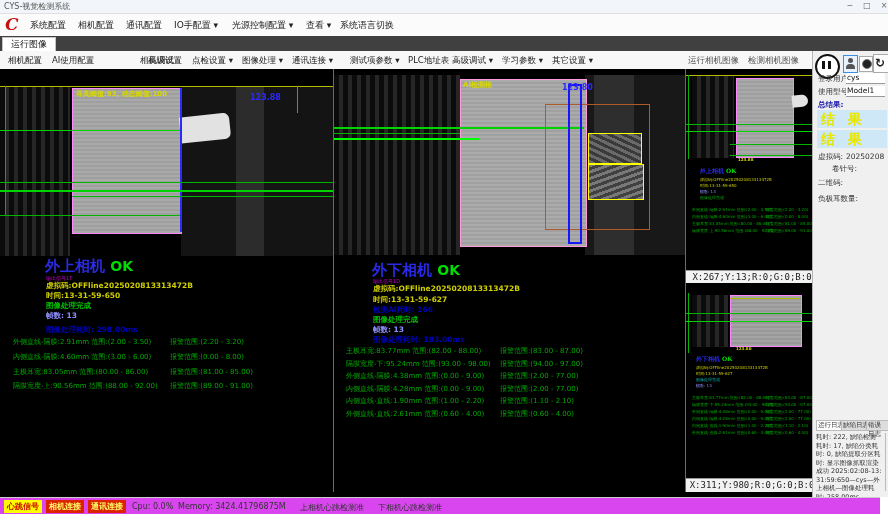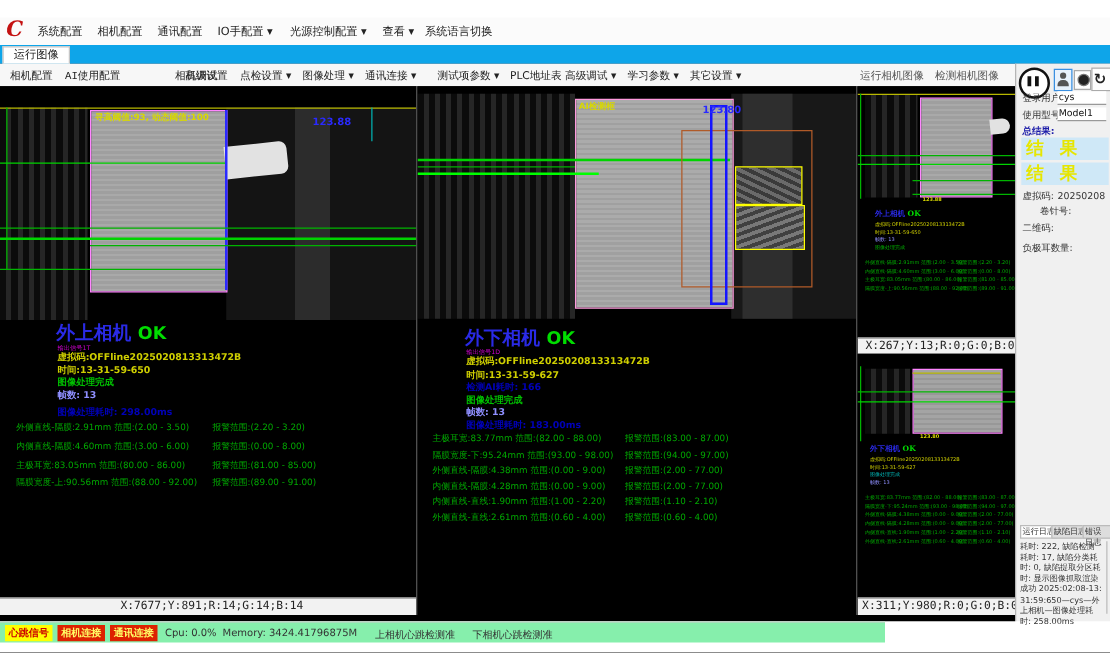--- a/index.html
+++ b/index.html
@@ -7,21 +7,21 @@
        font-family:"DejaVu Sans",sans-serif;cursor:default;}
   .abs{position:absolute;}
   
   .titlebar{left:0;top:0;width:888px;height:13px;background:#f2f5f9;border-bottom:1px solid #e0e0e0;}
   .titlebar .t{position:absolute;left:4px;top:1px;font-size:8px;color:#555;}
   .winbtn{position:absolute;top:0;width:16px;height:12px;font-size:8px;color:#666;text-align:center;line-height:12px;}
   .menubar{left:0;top:14px;width:888px;height:22px;background:#fbfbfb;}
   .logo{position:absolute;left:5px;top:0;font-family:"DejaVu Serif",serif;font-style:italic;font-weight:bold;
         font-size:17px;color:#c41212;}
   .menuitem{position:absolute;top:5px;font-size:9px;color:#222;}
-  .tabrow{left:0;top:36px;width:888px;height:15px;background:#0ea5e9;border-bottom:1px solid #0f172a;}
+  .tabrow{left:0;top:36px;width:888px;height:15px;background:#404040;border-bottom:1px solid #0f172a;}
   .tab{position:absolute;left:2px;top:1px;height:13px;padding:0 8px;background:#fff;border:1px solid #c6c6c6;
        border-bottom:none;font-size:9px;color:#222;line-height:13px;}
   .toolbar{left:0;top:51px;width:888px;height:18px;background:#f7f7f7;border-bottom:1px solid #d8d8d8;}
   .toolitem{position:absolute;top:4px;font-size:8.5px;color:#222;white-space:nowrap;}
   .tool-right{color:#555;}
   
   .main{left:0;top:69px;width:812px;height:428px;background:#000;}
   .vsep{background:#6a6a6a;width:1px;}
   .panel{position:absolute;background:#000;overflow:hidden;text-align:center;}
   .hl{position:absolute;height:1px;}
@@ -60,51 +60,57 @@
   .sbtn{position:absolute;background:#fdfdfd;border:1px solid #aaa;}
   .sbtn.sel{border:1px solid #3a8fe0;background:#e8f2fc;}
   .personhead{position:absolute;left:4px;top:2px;width:5px;height:5px;border-radius:50%;background:#555;}
   .personbody{position:absolute;left:2px;top:8px;width:9px;height:5px;border-radius:4px 4px 0 0;background:#555;}
   .knob{position:absolute;left:2px;top:2px;width:8px;height:8px;border-radius:50%;background:#222;border:1px solid #777;}
   .arrow{position:absolute;left:1px;top:1px;font-size:12px;font-weight:bold;color:#222;}
   .logtab{position:absolute;font-size:6.5px;color:#333;background:#ddd;border:1px solid #bbb;padding:0 1px;height:9px;line-height:9px;}
   .logtab.active{background:#fff;}
   .logtext{position:absolute;left:3px;width:66px;font-size:6.5px;line-height:8.5px;color:#333;word-break:break-all;}
   
-  .statusbar{left:0;top:497px;width:708px;height:16px;background:#86efac;border-top:1px solid #ccc;}
+  .statusbar{left:0;top:497px;width:880px;height:16px;background:#d946ef;border-top:1px solid #ccc;}
   .badge{position:absolute;top:2px;font-size:8px;font-weight:bold;padding:1px 3px;}
   .badge.y{background:#ffff00;color:#cc0000;}
   .badge.r{background:#dd2200;color:#ffff66;}
   .stext{position:absolute;top:4px;font-size:8px;color:#333;white-space:nowrap;}
   .whitetab{position:absolute;background:#e2e2e2;border-radius:0 6px 6px 0;transform:rotate(-6deg);}
 </style>
 </head>
 <body>
 
 <div id="app">
 
+  <div class="abs titlebar">
+    <div class="t">CYS-视觉检测系统</div>
+    <div class="winbtn" style="left:842px;">─</div>
+    <div class="winbtn" style="left:859px;">□</div>
+    <div class="winbtn" style="left:876px;">×</div>
+  </div>
 
   <div class="abs menubar">
     <div class="logo">C</div>
     <div class="menuitem" style="left:30px;">系统配置</div>
     <div class="menuitem" style="left:78px;">相机配置</div>
     <div class="menuitem" style="left:126px;">通讯配置</div>
     <div class="menuitem" style="left:174px;">IO手配置 ▾</div>
     <div class="menuitem" style="left:232px;">光源控制配置 ▾</div>
     <div class="menuitem" style="left:306px;">查看 ▾</div>
     <div class="menuitem" style="left:340px;">系统语言切换</div>
   </div>
 
   <div class="abs tabrow">
     <div class="tab">运行图像</div>
   </div>
 
   <div class="abs toolbar">
     <div class="toolitem" style="left:8px;">相机配置</div>
-    <div class="toolitem" style="left:52px;font-family:Liberation Mono, monospace;">AI使用配置</div>
+    <div class="toolitem" style="left:52px;">AI使用配置</div>
     <div class="toolitem" style="left:104px;margin-left:36px;">相机调试</div>
     <div class="toolitem" style="left:148px;">高级设置</div>
     <div class="toolitem" style="left:192px;">点检设置 ▾</div>
     <div class="toolitem" style="left:242px;">图像处理 ▾</div>
     <div class="toolitem" style="left:292px;">通讯连接 ▾</div>
     <div class="toolitem" style="left:350px;">测试项参数 ▾</div>
     <div class="toolitem" style="left:408px;">PLC地址表</div>
     <div class="toolitem" style="left:452px;">高级调试 ▾</div>
     <div class="toolitem" style="left:502px;">学习参数 ▾</div>
     <div class="toolitem" style="left:552px;">其它设置 ▾</div>
@@ -146,21 +152,20 @@
 
     <div class="meas" style="left:13px;top:268px;">外侧直线-隔膜:2.91mm 范围:(2.00 - 3.50)</div>
     <div class="meas" style="left:170px;top:268px;">报警范围:(2.20 - 3.20)</div>
     <div class="meas" style="left:13px;top:283px;">内侧直线-隔膜:4.60mm 范围:(3.00 - 6.00)</div>
     <div class="meas" style="left:170px;top:283px;">报警范围:(0.00 - 8.00)</div>
     <div class="meas" style="left:13px;top:298px;">主极耳宽:83.05mm 范围:(80.00 - 86.00)</div>
     <div class="meas" style="left:170px;top:298px;">报警范围:(81.00 - 85.00)</div>
     <div class="meas" style="left:13px;top:312px;">隔膜宽度-上:90.56mm 范围:(88.00 - 92.00)</div>
     <div class="meas" style="left:170px;top:312px;">报警范围:(89.00 - 91.00)</div>
 
-    <div class="coordbar" style="left:0;top:409px;width:333px;">X:7677;Y:891;R:14;G:14;B:14</div>
   </div>
 
   <div class="abs vsep" style="left:333px;top:69px;height:423px;"></div>
 
   <div class="panel" style="left:334px;top:69px;width:351px;height:423px;">
     <div class="band" style="left:0;top:6px;width:126px;height:180px;"></div>
     <div class="abs" style="left:251px;top:6px;width:100px;height:180px;background:#181818;"></div>
     <div class="abs" style="left:260px;top:6px;width:40px;height:180px;background:#2e2e2e;"></div>
     <div class="abs" style="left:126px;top:10px;width:125px;height:166px;background:repeating-linear-gradient(0deg,#ababab 0 2px,#a0a0a0 2px 4px);border:1px solid #ff9add;"></div>
     <div class="ovl-yellow" style="left:129px;top:11px;">AI检测框</div>

